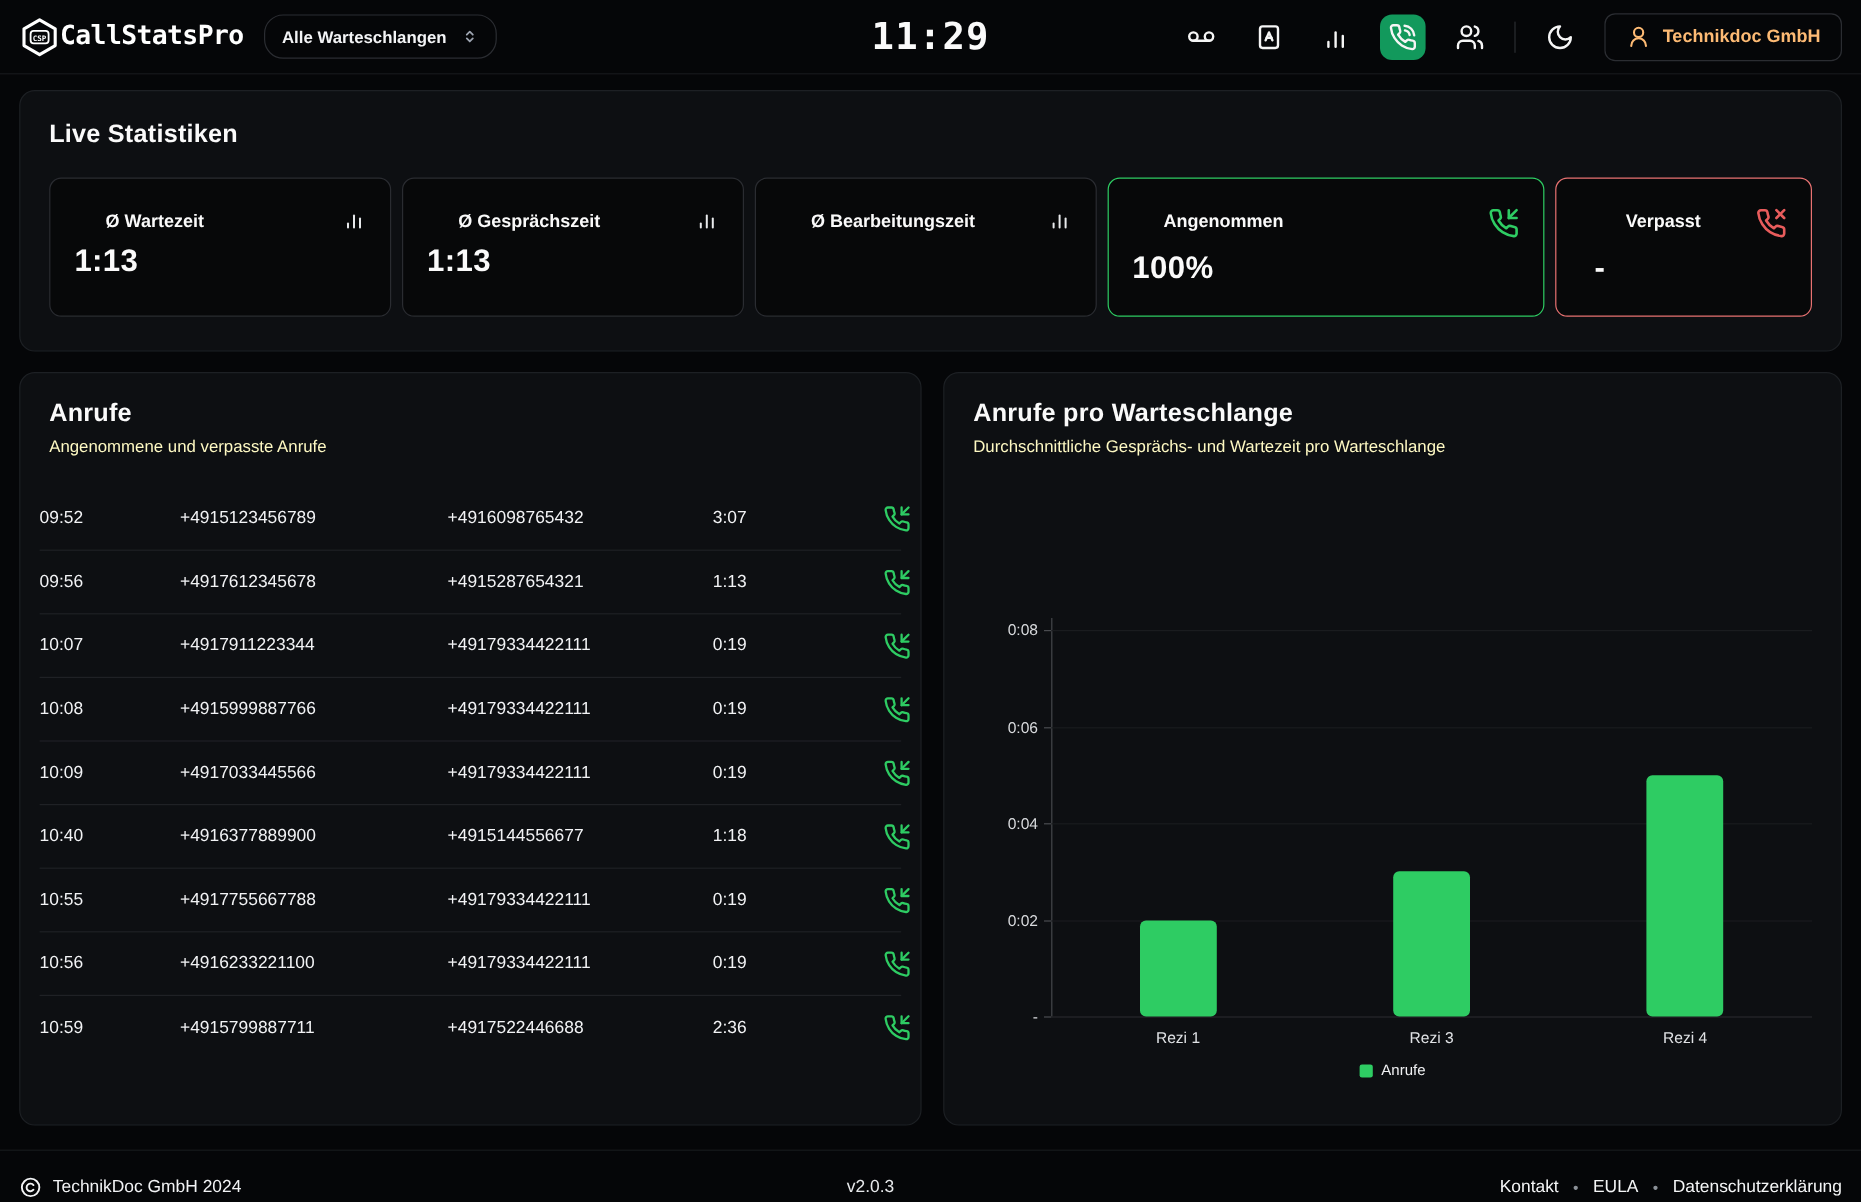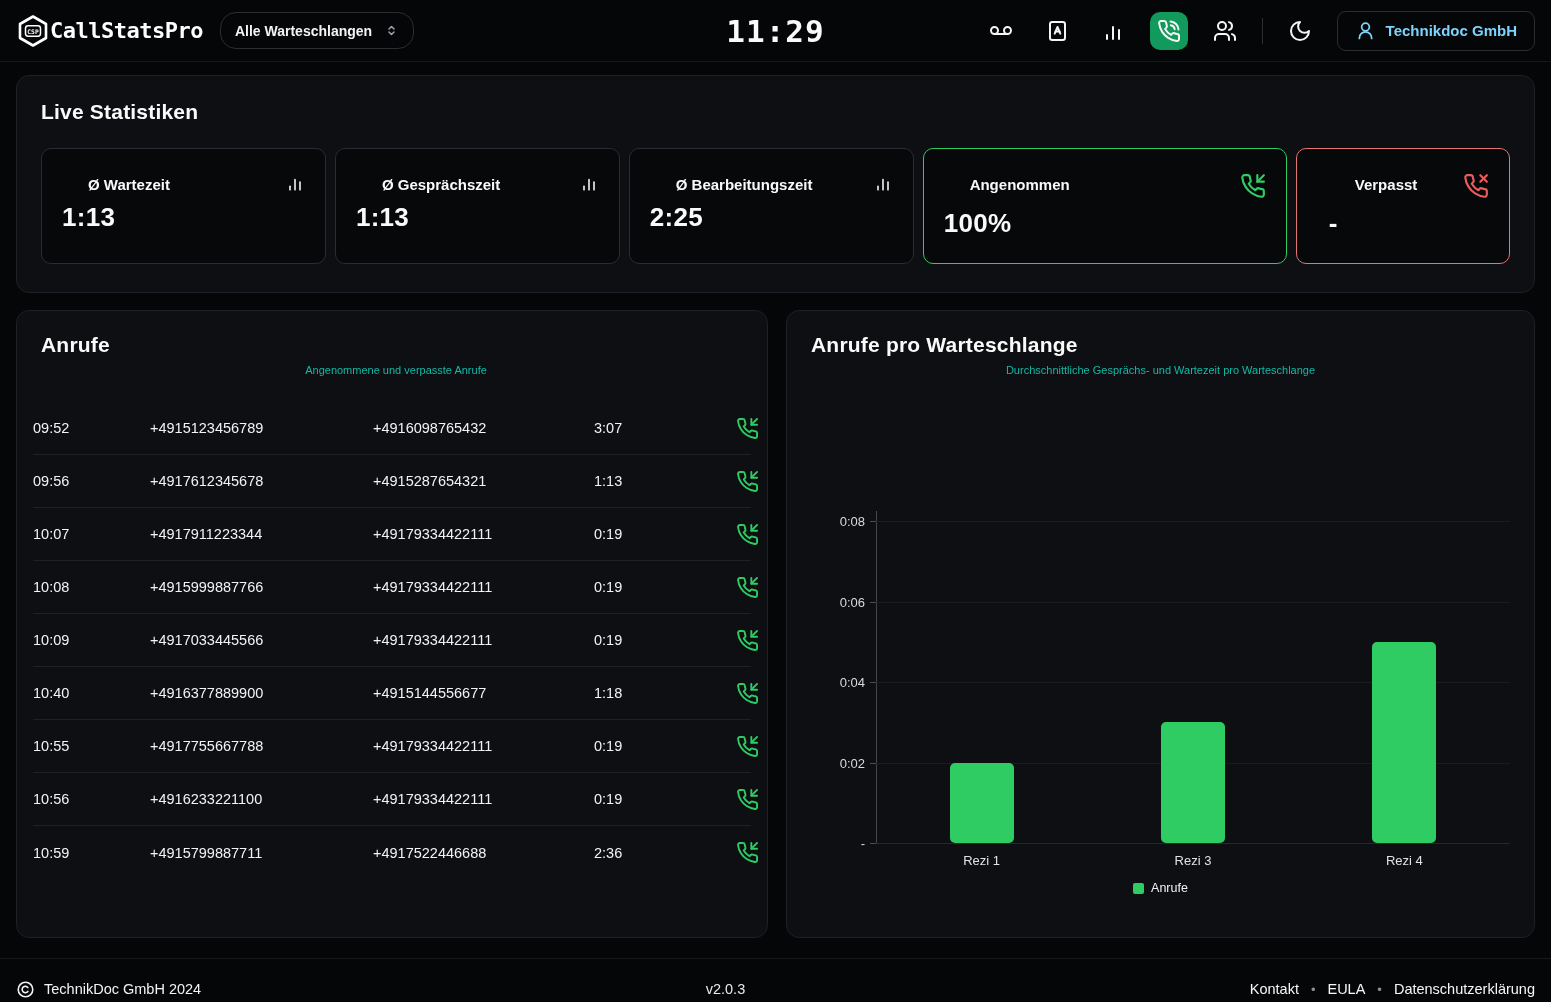--- a/index.html
+++ b/index.html
@@ -36,29 +36,29 @@
   .header-right { margin-left:auto; display:flex; align-items:center; gap:18px; }
   .icon-btn {
     width:38px; height:38px; display:flex; align-items:center; justify-content:center;
     background:transparent; border:none; color:#f5f5f5; cursor:pointer; border-radius:10px;
   }
   .icon-btn.active { background:#12995c; }
   .v-divider { width:1px; height:26px; background:#2b2d31; }
   .account-btn {
     display:flex; align-items:center; gap:10px; height:40px;
     border:1px solid #2b2d32; border-radius:9px; background:transparent;
-    color:#7dd3fc; padding:0 17px; font-size:15px; font-weight:700;
+    color:#fdba74; padding:0 17px; font-size:15px; font-weight:700;
     font-family:"Liberation Sans", sans-serif; cursor:pointer;
   }
 
   
   .panel { background:#0d0f12; border:1px solid #1d2024; border-radius:13px; }
   .live-panel { margin:13px 16px 0; height:218px; padding:24px; }
   .panel-title { font-size:21px; font-weight:700; letter-spacing:0.2px; }
-  .subtitle { color:#14b8a6; font-size:11px; margin-top:7px;text-align:center; }
+  .subtitle { color:#fef9c3; font-size:14px; margin-top:7px; }
 
   .cards { display:flex; gap:9px; margin-top:24px; }
   .stat-card {
     background:#070809; border:1px solid #2a2c31; border-radius:10px;
     padding:24px 20px 0; height:116px;
   }
   .stat-card.v-default { flex:288 1 0; }
   .stat-card.v-success { flex:382 1 0; border-color:#2ecc63; }
   .stat-card.v-danger  { flex:190 1 0; border-color:#e87272;padding-left:32px; }
   .stat-head { display:flex; justify-content:space-between; align-items:flex-start;margin-left:26px; }
@@ -245,21 +245,20 @@
         <div class="stat-head">
           <span class="stat-label">Ø Bearbeitungszeit</span>
           <span class="stat-icon">
             <svg width="20" height="20" viewBox="0 0 24 24" fill="none" stroke="currentColor" stroke-width="2" stroke-linecap="round" stroke-linejoin="round">
               <line x1="6" y1="20" x2="6" y2="16"></line>
               <line x1="12" y1="20" x2="12" y2="8"></line>
               <line x1="18" y1="20" x2="18" y2="11"></line>
             </svg>
           </span>
         </div>
-        <div class="stat-value">2:25</div>
       </div>
       <div class="stat-card v-success">
         <div class="stat-head">
           <span class="stat-label">Angenommen</span>
           <span class="stat-icon">
             <svg width="26" height="26" viewBox="0 0 24 24" fill="none" stroke="currentColor" stroke-width="2" stroke-linecap="round" stroke-linejoin="round">
               <polyline points="16 2 16 8 22 8"></polyline>
               <line x1="22" y1="2" x2="16" y2="8"></line>
               <path d="M22 16.92v3a2 2 0 0 1-2.18 2 19.79 19.79 0 0 1-8.63-3.07 19.5 19.5 0 0 1-6-6 19.79 19.79 0 0 1-3.07-8.67A2 2 0 0 1 4.11 2h3a2 2 0 0 1 2 1.72 12.84 12.84 0 0 0 .7 2.81 2 2 0 0 1-.45 2.11L8.09 9.91a16 16 0 0 0 6 6l1.27-1.27a2 2 0 0 1 2.11-.45 12.84 12.84 0 0 0 2.81.7A2 2 0 0 1 22 16.92z"></path>
             </svg>

